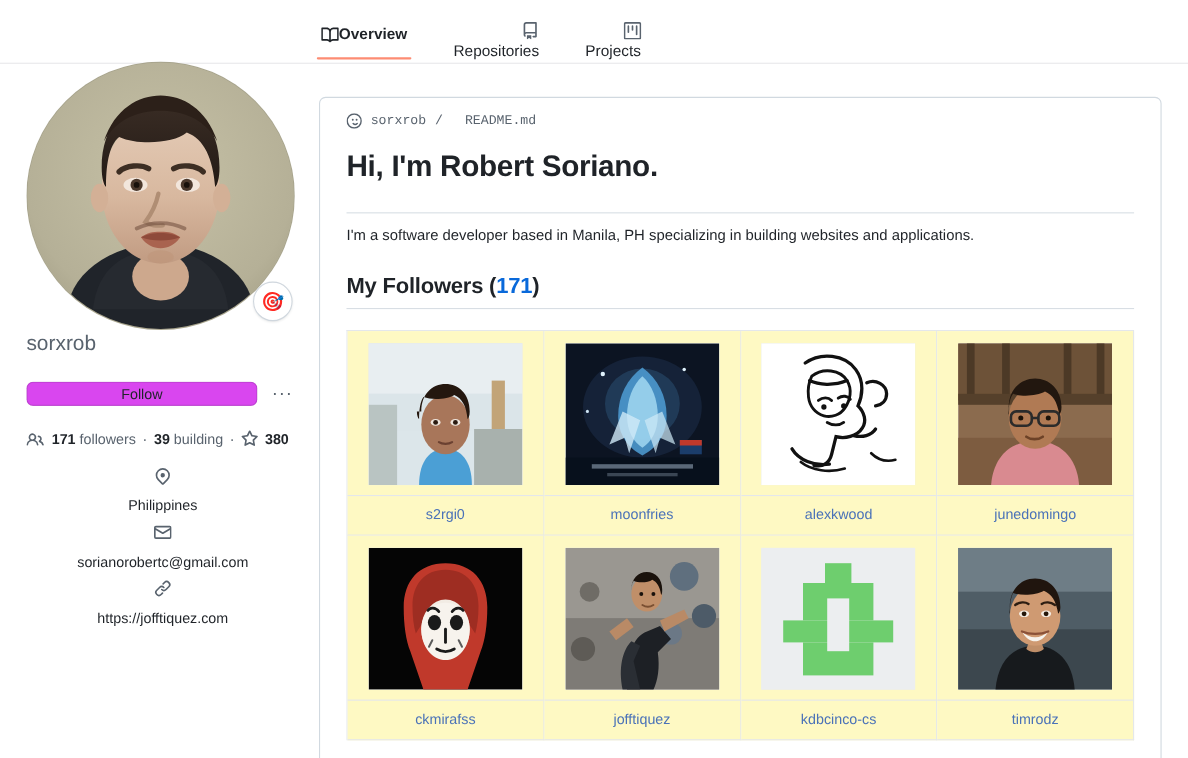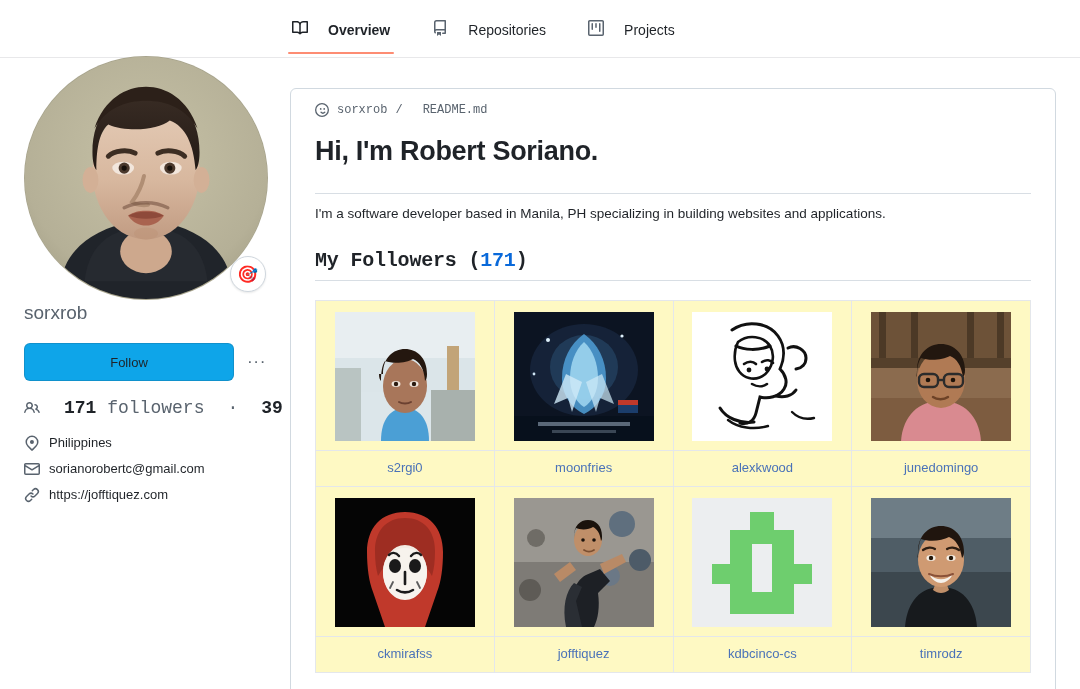--- a/index.html
+++ b/index.html
@@ -17,30 +17,30 @@
     position: absolute;
     left: 0; top: 0; width: 1080px; height: 58px;
     border-bottom: 1px solid #e8e8ea;
   }
   .nav-tabs {
     position: absolute;
     left: 288px; top: 20px;
     display: flex; align-items: flex-start; gap: 34px;
   }
   .tab {
-    display: flex; align-items: flex-start; gap: 20px;
+    display: flex; align-items: flex-end; gap: 0;
     padding: 0 4px 14px 4px;
     font-size: 14px;
     color: #1f2328;
     cursor: pointer;
     position: relative;
     line-height: 20px;
     white-space: nowrap;
   }
-  .tab.inactive { color: #1f2328; }
+  .tab.inactive { color: #1f2328; flex-direction: column; }
   .tab.active { font-weight: bold; }
   .tab.active::after {
     content: "";
     position: absolute;
     left: 0; right: 0; bottom: 0;
     height: 2px;
     background: #fd8c73;
     border-radius: 6px;
   }
   .tab svg { display: block; }
@@ -91,22 +91,22 @@
     margin-top: 1px;
   }
 
   .actions {
     margin-top: 18px;
     display: flex; align-items: center; gap: 8px;
     width: 248px;
   }
   .follow-btn {
     flex: 1 1 auto;
-    height: 38px;
-    background: #0ea5e9;
+    height: 22px;
+    background: #d946ef;
     border: 1px solid rgba(31,35,40,0.15);
     border-radius: 6px;
     font-size: 13px;
     font-weight: 500;
     color: #1f2328;
     font-family: "Liberation Sans", sans-serif;
     cursor: pointer;
     display: flex; align-items: center; justify-content: center;
   }
   .more-btn {
@@ -116,37 +116,37 @@
     font-size: 17px;
     letter-spacing: 1.6px;
     cursor: pointer;
     border-radius: 6px;
     padding-bottom: 9px;
   }
 
   .stats {
     margin-top: 17px;
     display: flex; align-items: center;
-    font-size: 18px;
+    font-size: 13px;
     color: #59636e;
-    gap: 22px;
+    gap: 5px;
     line-height: 20px;
-    font-family: Liberation Mono, monospace;
   }
   .stats .ic { display: flex; align-items: center; color: #59636e; margin-right: 2px; }
   .stats b { color: #1f2328; font-weight: bold; }
   .stats .sep { color: #59636e; margin: 0 1px; }
   .stat-item { cursor: pointer; white-space: nowrap; }
 
   .meta { margin-top: 15px; display: flex; flex-direction: column; gap: 7px; }
   .meta-row {
     display: flex; align-items: center; gap: 9px;
     font-size: 13px;
     color: #1f2328;
     line-height: 19px;
+    flex-direction: column;
   }
   .meta-row .ic { color: #59636e; display: flex; align-items: center; flex: 0 0 16px; }
   .meta-link { color: #1f2328; text-decoration: none; cursor: pointer; }
 
   
   .readme-card {
     position: absolute;
     left: 290px; top: 88px;
     width: 766px;
     border: 1px solid #d1d9e0;
@@ -184,21 +184,20 @@
   .para a { color: #0969da; text-decoration: none; cursor: pointer; }
 
   .h2 {
     font-size: 20px;
     font-weight: bold;
     letter-spacing: -0.2px;
     margin: 25px 0 0 0;
     padding-bottom: 8px;
     border-bottom: 1px solid #d8dee4;
     color: #1f2328;
-    font-family: Liberation Mono, monospace;
   }
   .h2 .count { color: #0969da; }
   .h2 .paren { color: #1f2328; }
 
   
   .grid {
     margin-top: 19px;
     display: grid;
     grid-template-columns: repeat(4, 1fr);
     border-top: 1px solid #e4e7eb;

